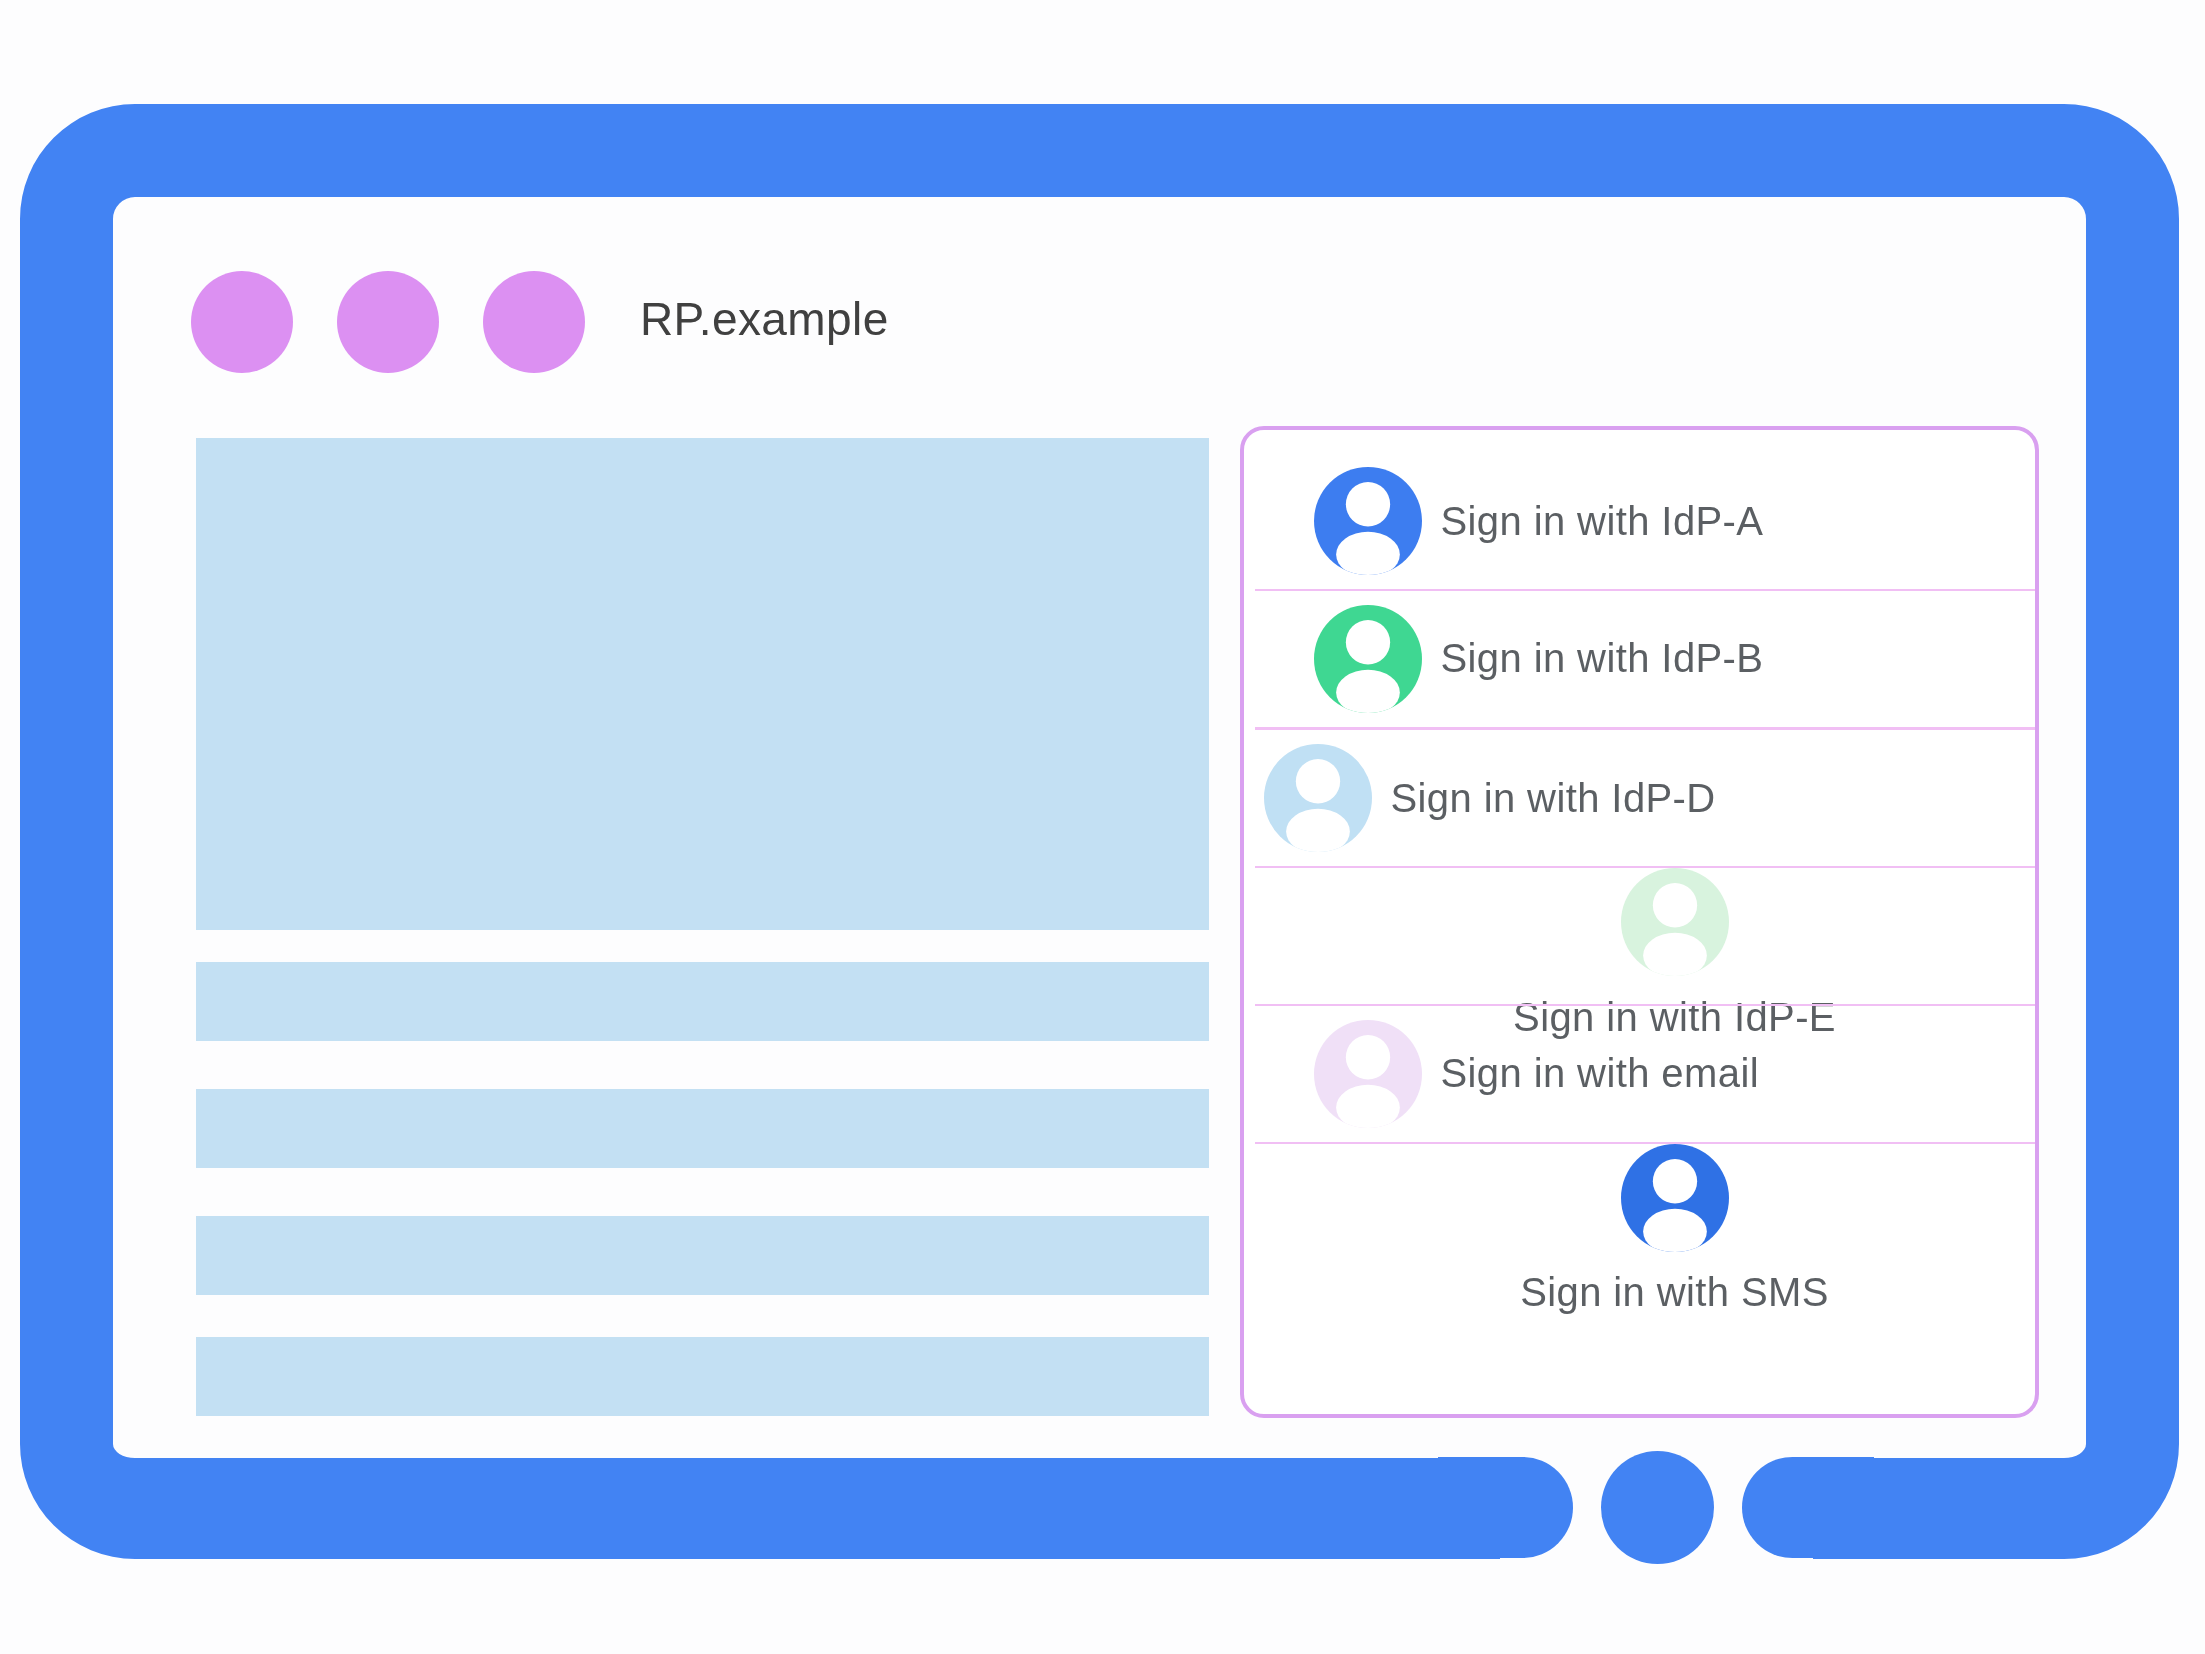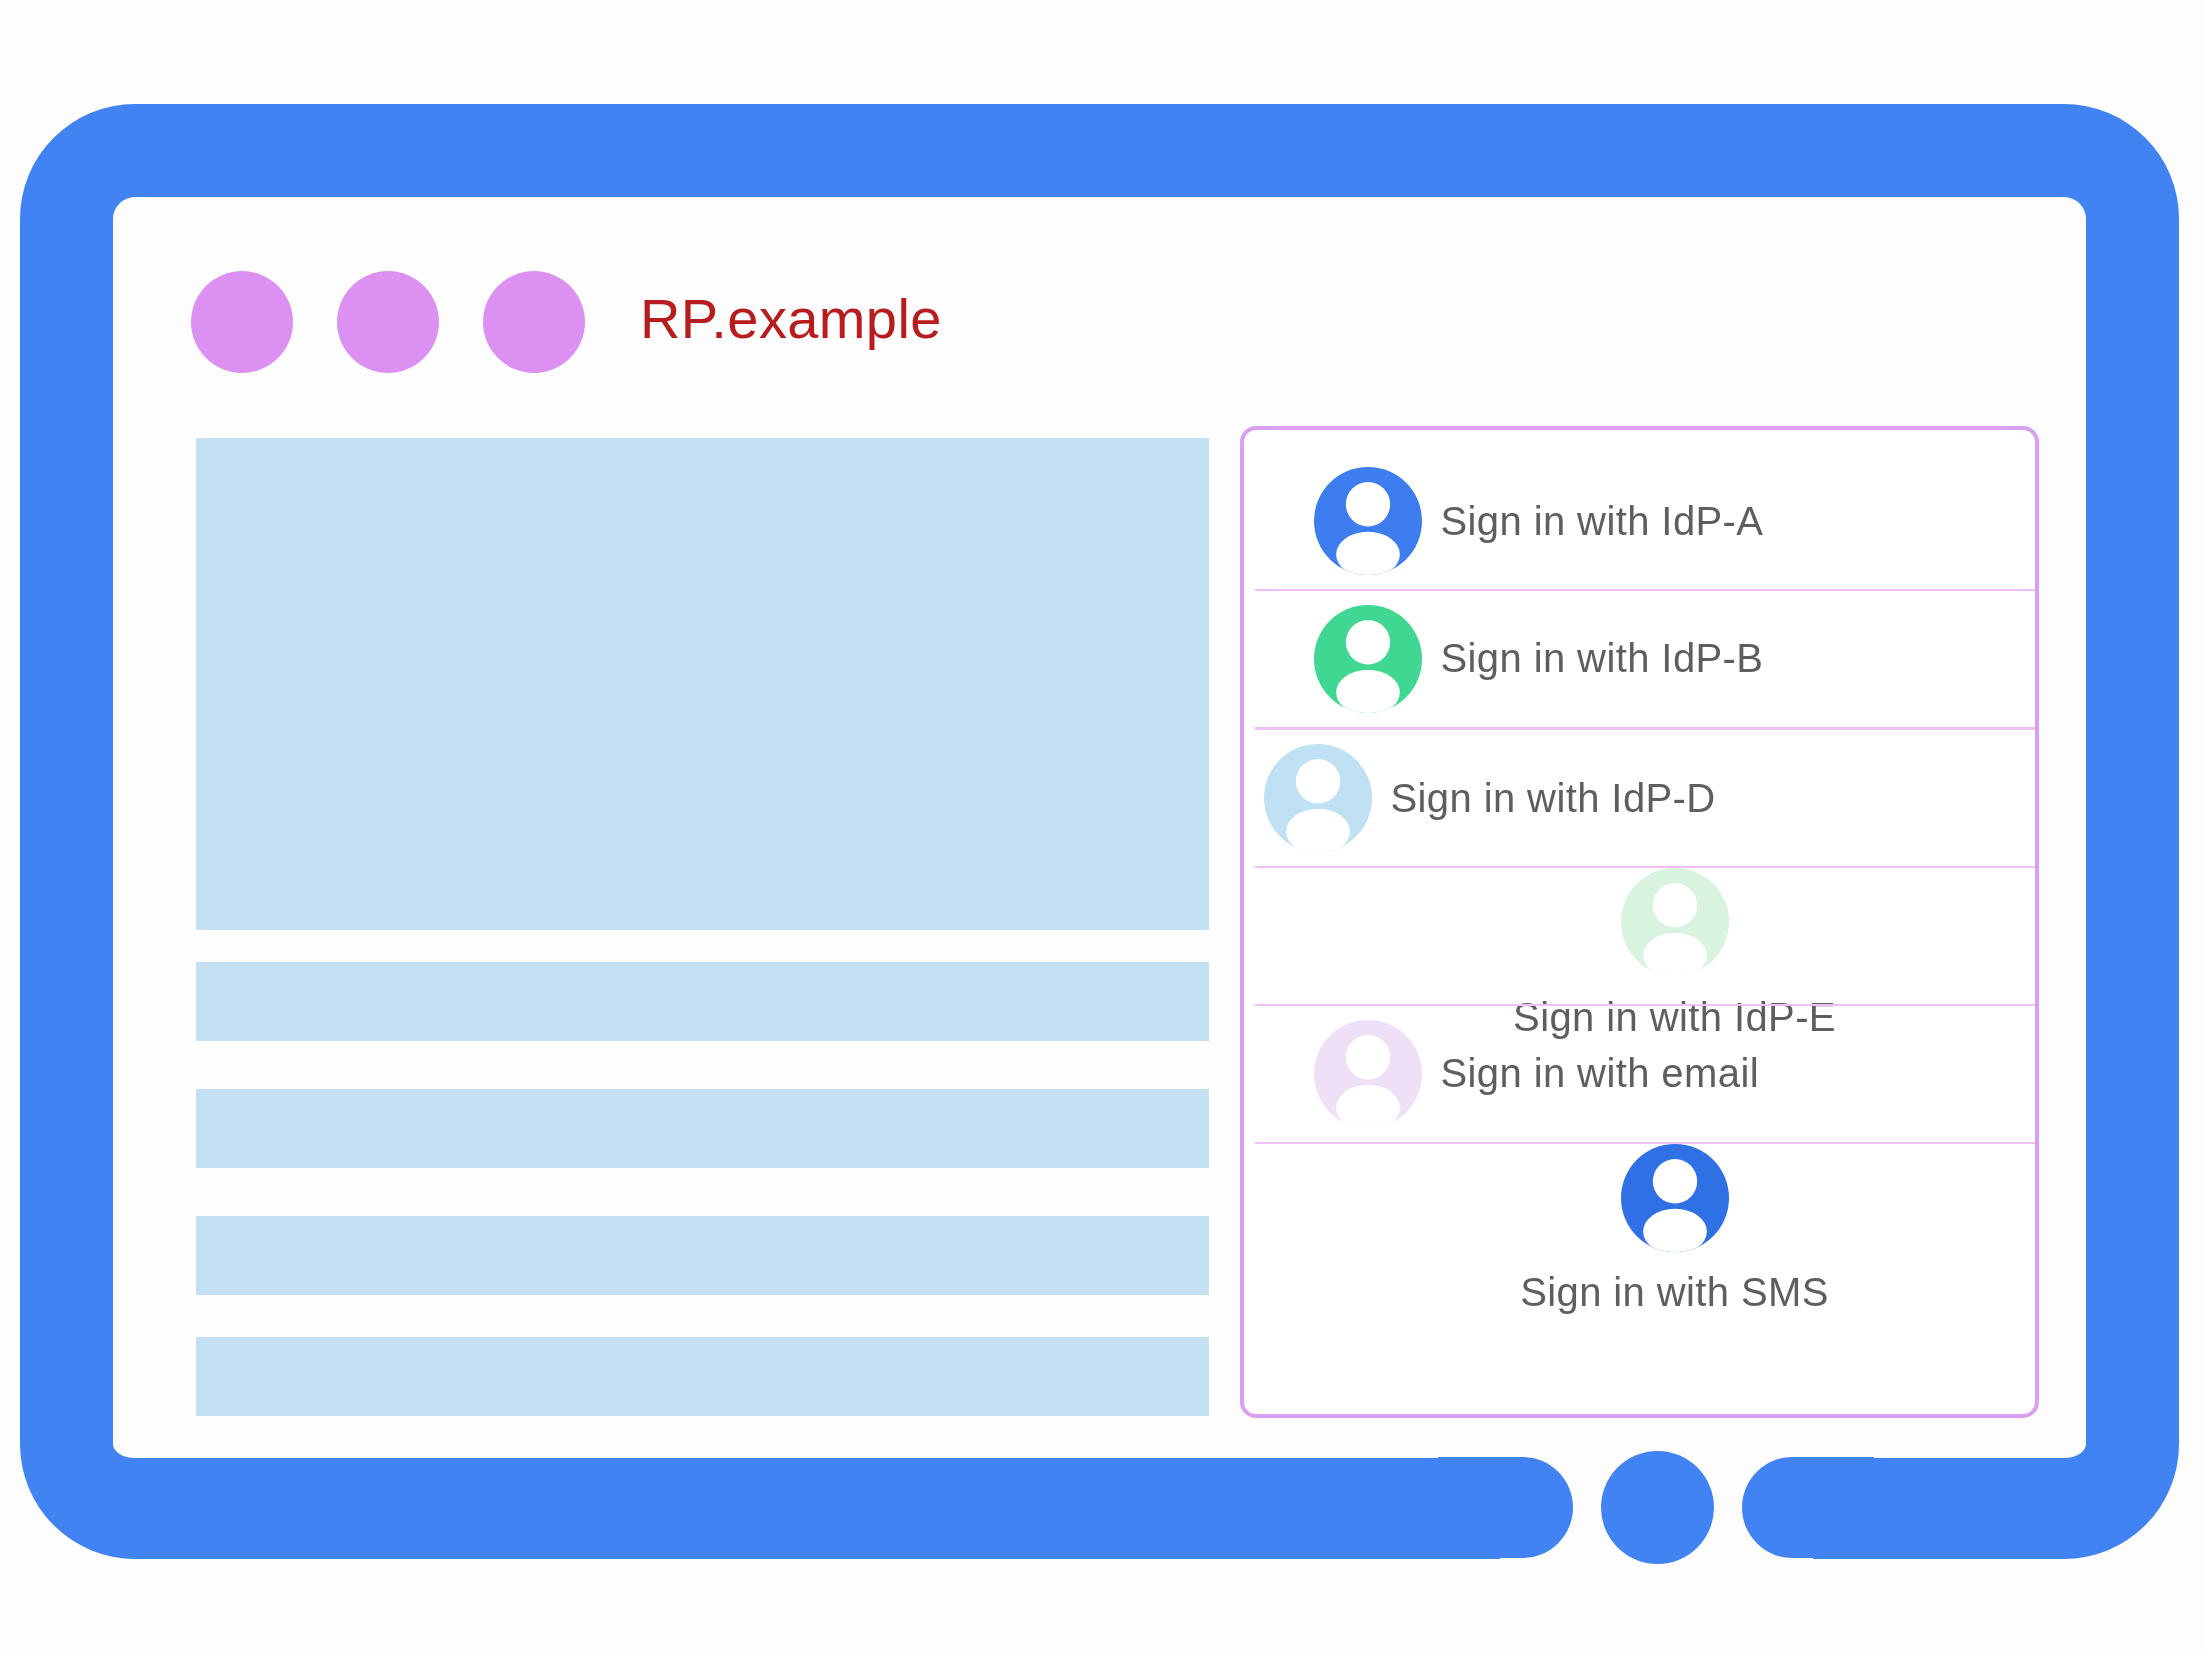--- a/index.html
+++ b/index.html
@@ -14,31 +14,31 @@
     border:93px solid #4283F3;border-bottom-width:101px;border-radius:115px;
   }
   .bottom-gap-cover{position:absolute;left:1500px;top:1447px;width:313px;height:128px;background:#fdfdfe;}
   .bar-cap-left{position:absolute;left:1438px;top:1457px;width:135px;height:101px;background:#4283F3;border-radius:0 51px 51px 0;}
   .bar-cap-right{position:absolute;left:1742px;top:1457px;width:132px;height:101px;background:#4283F3;border-radius:51px 0 0 51px;}
   .home-circle{position:absolute;left:1601px;top:1451px;width:113px;height:113px;background:#4283F3;border-radius:50%;}
   
   .dots{position:absolute;left:191px;top:271px;display:flex;gap:44px;}
   .dot{width:102px;height:102px;border-radius:50%;background:#DC90F2;}
   .title{
-    position:absolute;left:640px;top:291px;font-size:56px;line-height:56px;
-    font-weight:500;color:#b91c1c;letter-spacing:0.4px;
+    position:absolute;left:640px;top:291px;font-size:46px;line-height:56px;
+    font-weight:500;color:#404040;letter-spacing:0.4px;
   }
   
   .hero-box{position:absolute;left:196px;top:438px;width:1013px;height:492px;background:#C3E0F3;}
   .text-bar{position:absolute;left:196px;width:1013px;height:79px;background:#C3E0F3;}
   .bar-1{top:962px;} .bar-2{top:1089px;} .bar-3{top:1216px;} .bar-4{top:1337px;}
   
   .panel{
     position:absolute;left:1240px;top:426px;width:799px;height:992px;
-    box-sizing:border-box;background:#ffffff;border:4.4px solid #D9A0F0;border-radius:16px;
+    box-sizing:border-box;background:#ffffff;border:4.4px solid #D9A0F0;border-radius:24px;
     padding-top:23px;display:flex;flex-direction:column;
   }
   .signin-row{
     height:136px;flex:0 0 auto;display:flex;align-items:center;
     padding-left:70px;gap:18.5px;cursor:pointer;
   }
   .avatar{width:108px;height:108px;flex:0 0 auto;display:block;}
   .row-label{font-size:40px;font-weight:500;color:#5B5F63;letter-spacing:0.4px;white-space:nowrap;}
   .divider{height:1.8px;flex:0 0 auto;background:#F1BFF4;margin-left:10.6px;}
   .hidden-defs{position:absolute;width:0;height:0;}

